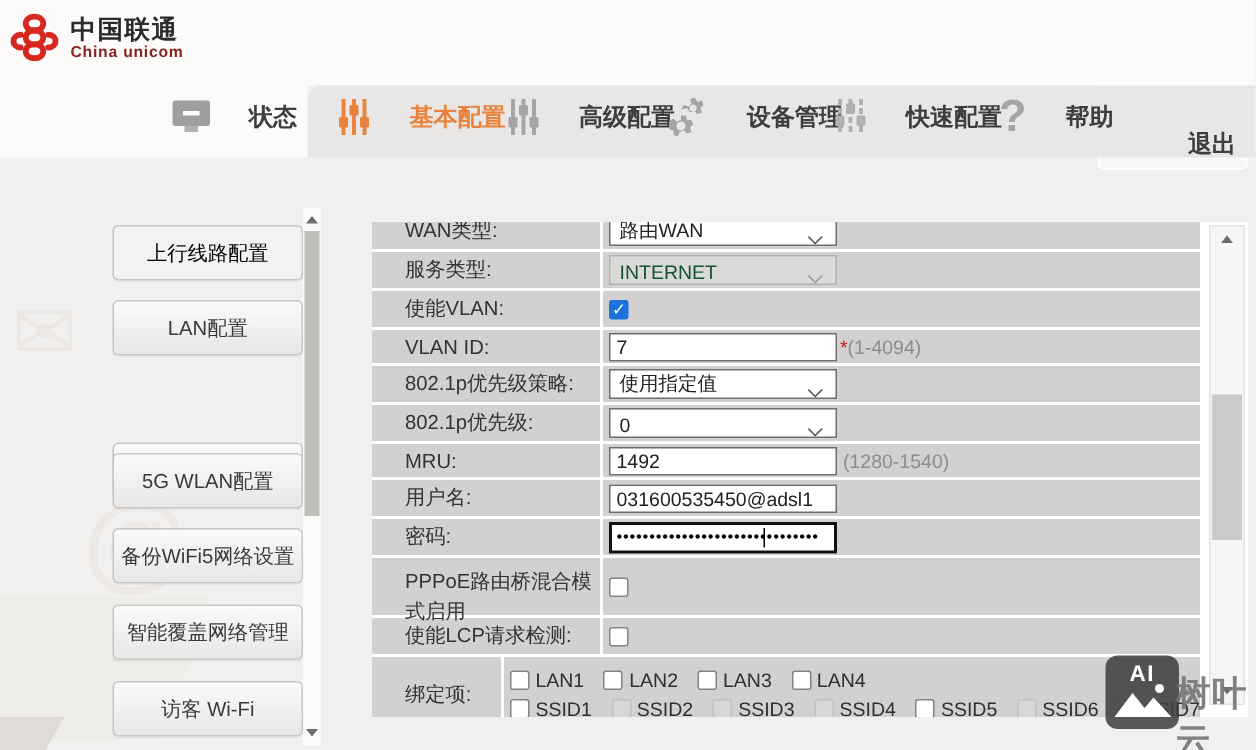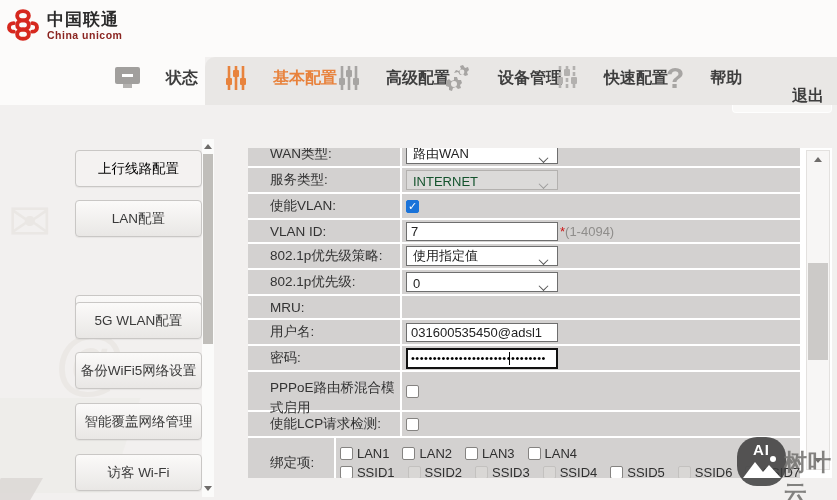--- a/index.html
+++ b/index.html
@@ -84,21 +84,21 @@
   .cbgroup { display:flex; flex-direction:column; gap:4px; padding:3px 0; }
   .cbline { display:flex; align-items:center; gap:13px; }
   .cbitem { display:flex; align-items:center; gap:4px; font-size:13px; color:#2f2f2f; }
 
   
   .main-gap { position:absolute; left:800px; top:148px; width:32px; height:330px; background:#fff; z-index:2; }
   .main-scroll { position:absolute; left:806px; top:150px; width:24px; height:320px; background:#f7f6f5; border:1px solid #e3e1df; z-index:3; }
   .main-thumb { position:absolute; left:808px; top:263px; width:20px; height:97px; background:#cccac8; z-index:4; cursor:grab; }
 
   
-  .wm { position:absolute; left:737px; top:437px; width:49px; height:49px; background:rgba(60,60,60,.85); border-radius:20px; z-index:6; display:flex; flex-direction:column; align-items:center; }
+  .wm { position:absolute; left:737px; top:437px; width:49px; height:49px; background:rgba(60,60,60,.85); border-radius:8px; z-index:6; display:flex; flex-direction:column; align-items:center; }
   .wm-text { color:#fff; font-weight:bold; font-size:15px; margin-top:4px; letter-spacing:1px; }
   .wm svg { margin-top:-4px; }
   .wm-label { position:absolute; left:784px; top:447px; z-index:6; font-size:23px; font-weight:bold; color:rgba(118,116,114,.9); letter-spacing:1px; }
 </style>
 </head>
 <body>
 
 <div class="deco deco-flake" style="left:140px; top:28px;">✳</div>
 <div class="deco deco-flake" style="left:468px; top:34px; font-size:20px;">✳</div>
 <div class="deco deco-envelope" style="left:8px; top:192px;">✉</div>
@@ -298,20 +298,24 @@
       <div class="fld">
         <div class="sel">
           <span>0</span>
           <span class="chev"></span>
         </div>
       </div>
     </div>
 
     <div class="frow">
       <div class="lbl">MRU:</div>
+      <div class="fld">
+        <input class="tinput" value="1492" style="">
+        <span class="hint" style="margin-left:4px;">(1280-1540)</span>
+      </div>
     </div>
 
     <div class="frow">
       <div class="lbl">用户名:</div>
       <div class="fld">
         <input class="tinput" value="031600535450@adsl1" style="">
       </div>
     </div>
 
     <div class="frow">

